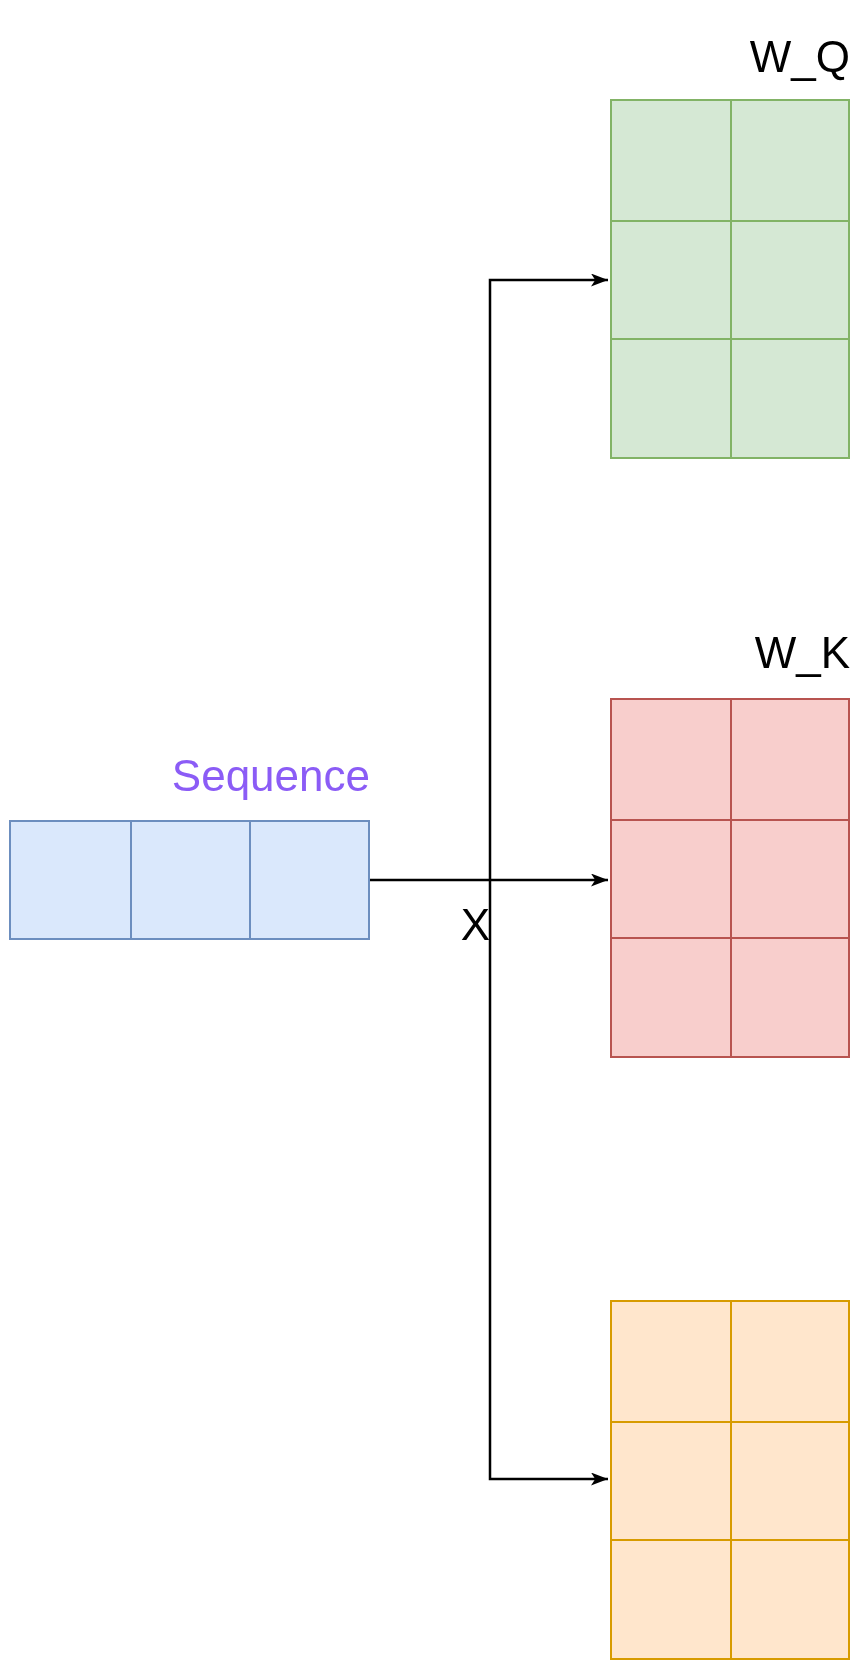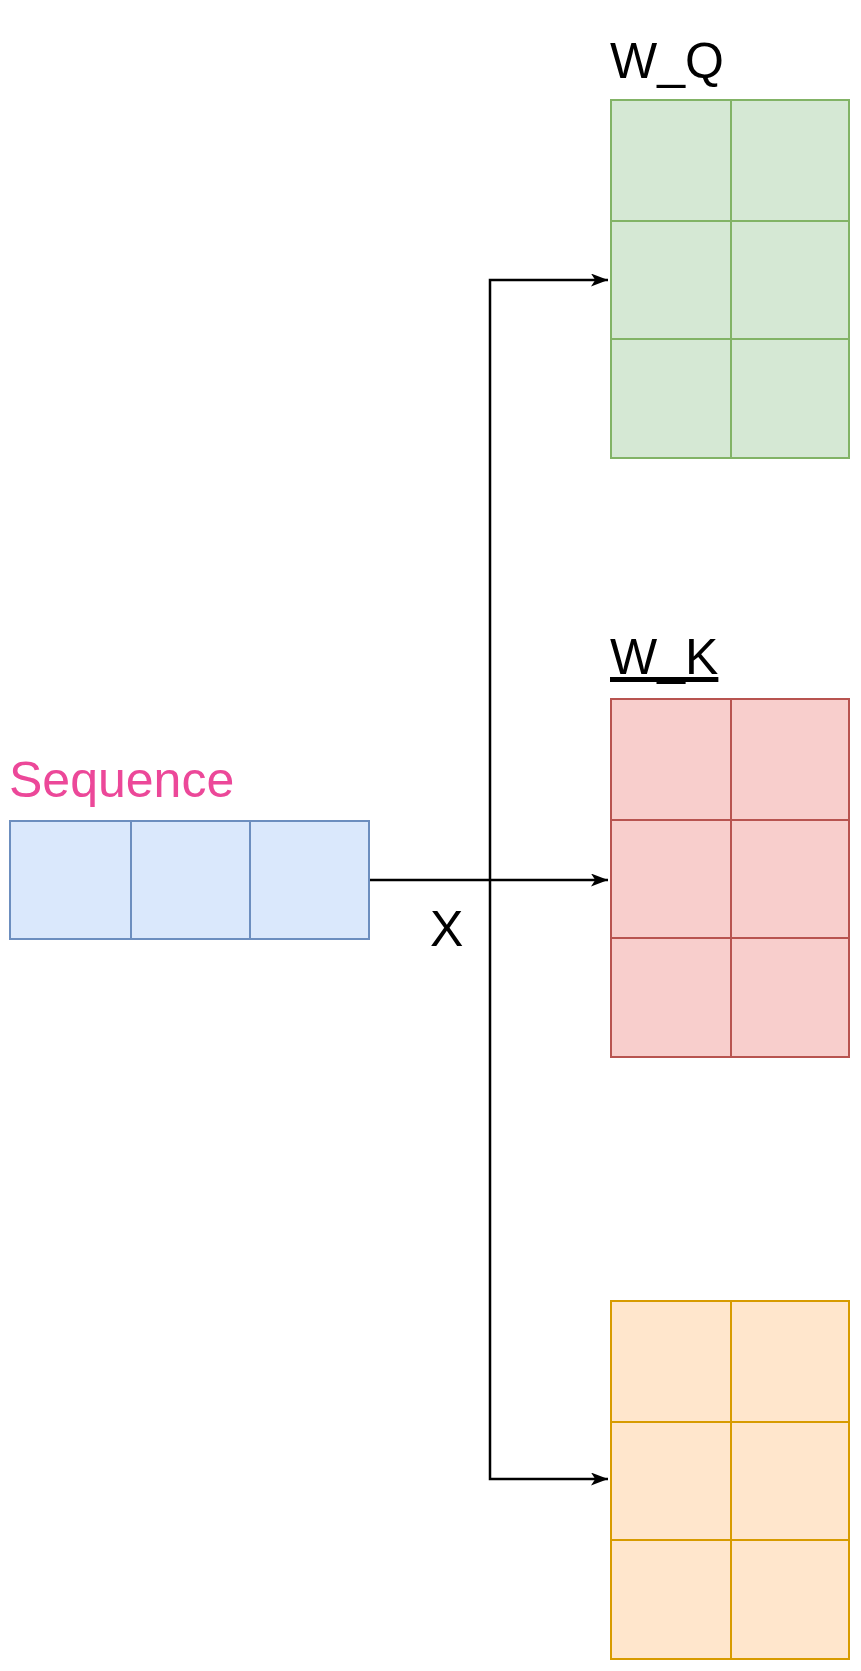--- a/index.html
+++ b/index.html
@@ -10,22 +10,22 @@
   }
   .canvas {
     position: relative;
     width: 861px;
     height: 1671px;
     background: #ffffff;
     overflow: hidden;
   }
   .label {
     position: absolute;
-    text-align: left;
-    font-size: 50px;
+    text-align: right;
+    font-size: 44px;
     line-height: 1.2;
     color: #000;
     white-space: nowrap;
   }
   .matrix {
     position: absolute;
     display: grid;
     box-sizing: border-box;
     border: 2px solid #000;
   }
@@ -59,38 +59,38 @@
     fill: none;
     stroke-width: 2.5;
     stroke-linejoin: miter;
   }
 </style>
 </head>
 <body>
 
 <div class="canvas">
 
-  <div class="label seq-label" style="color: #ec4899;">Sequence</div>
+  <div class="label seq-label" style="color: #8b5cf6;">Sequence</div>
   <div class="matrix seq-box" style="background: rgb(218, 232, 252); border-color: rgb(108, 142, 191); grid-template-columns: repeat(3, 1fr); grid-template-rows: repeat(1, 1fr);">
       <div class="cell" style="border-color: rgb(108, 142, 191);"></div>
       <div class="cell bl" style="border-color: rgb(108, 142, 191);"></div>
       <div class="cell bl" style="border-color: rgb(108, 142, 191);"></div>
     </div>
 
   <div class="label wq-label" style="color: rgb(0, 0, 0);">W_Q</div>
   <div class="matrix wq-box" style="background: rgb(213, 232, 212); border-color: rgb(130, 179, 102); grid-template-columns: repeat(2, 1fr); grid-template-rows: repeat(3, 1fr);">
       <div class="cell" style="border-color: rgb(130, 179, 102);"></div>
       <div class="cell bl" style="border-color: rgb(130, 179, 102);"></div>
       <div class="cell bt" style="border-color: rgb(130, 179, 102);"></div>
       <div class="cell bt bl" style="border-color: rgb(130, 179, 102);"></div>
       <div class="cell bt" style="border-color: rgb(130, 179, 102);"></div>
       <div class="cell bt bl" style="border-color: rgb(130, 179, 102);"></div>
     </div>
 
-  <div class="label wk-label" style="color: rgb(0, 0, 0); text-decoration: underline;">W_K</div>
+  <div class="label wk-label" style="color: rgb(0, 0, 0);">W_K</div>
   <div class="matrix wk-box" style="background: rgb(248, 206, 204); border-color: rgb(184, 84, 80); grid-template-columns: repeat(2, 1fr); grid-template-rows: repeat(3, 1fr);">
       <div class="cell" style="border-color: rgb(184, 84, 80);"></div>
       <div class="cell bl" style="border-color: rgb(184, 84, 80);"></div>
       <div class="cell bt" style="border-color: rgb(184, 84, 80);"></div>
       <div class="cell bt bl" style="border-color: rgb(184, 84, 80);"></div>
       <div class="cell bt" style="border-color: rgb(184, 84, 80);"></div>
       <div class="cell bt bl" style="border-color: rgb(184, 84, 80);"></div>
     </div>
 
   <div class="matrix wv-box" style="background: rgb(255, 230, 204); border-color: rgb(215, 155, 0); grid-template-columns: repeat(2, 1fr); grid-template-rows: repeat(3, 1fr);">

